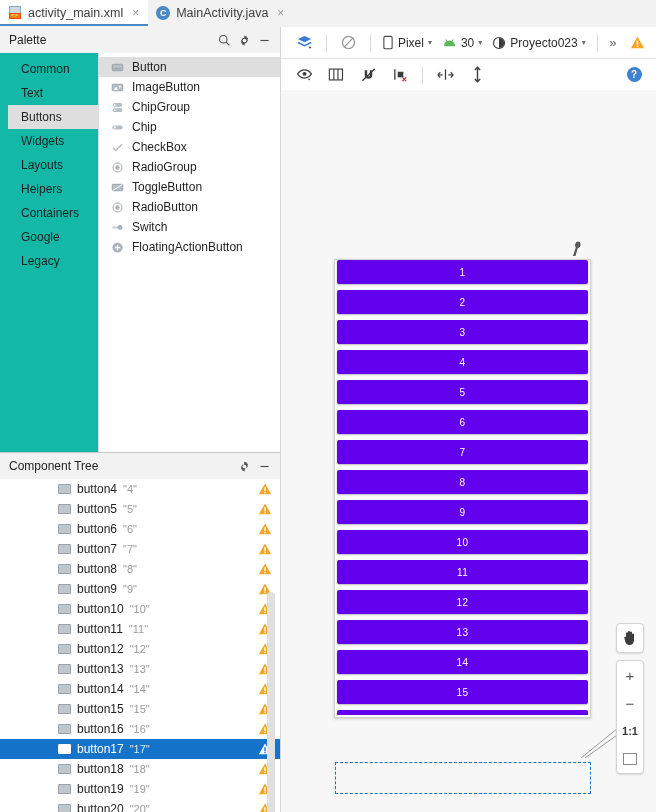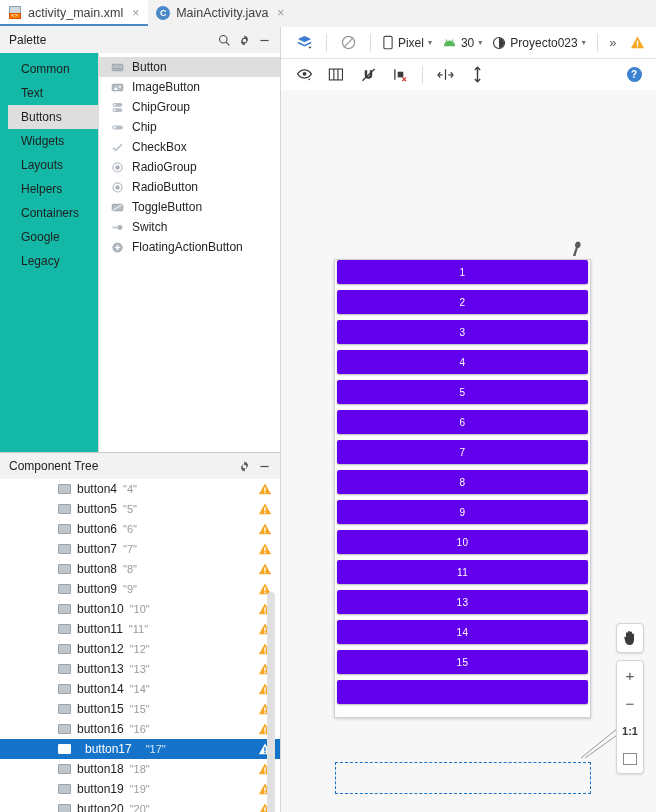--- a/index.html
+++ b/index.html
@@ -44,21 +44,21 @@
   .palItems{flex:1;padding-top:4px;background:#fff;}
   .palItem{height:20px;display:flex;align-items:center;gap:8px;padding-left:12px;font-size:12px;color:#1f1f1f;}
   .palItem.sel{background:#dedede;}
   .palItem .nm{line-height:1;}
   .pico{width:13px;height:13px;flex:none;display:block;}
 
   
   .treeWrap{position:absolute;left:0;top:425px;right:0;bottom:0;background:#fff;border-top:1px solid #c9c9c9;}
   .treeBody{position:absolute;left:0;top:26px;right:0;bottom:0;overflow:hidden;background:#fff;}
   .trow{height:20px;display:flex;align-items:center;padding-left:58px;padding-right:8px;font-size:12px;color:#1f1f1f;}
-  .trow.sel{background:#1573c9;color:#ffffff;gap:8px;}
+  .trow.sel{background:#1573c9;color:#ffffff;}
   .tico{width:13px;height:10px;background:#bfc6cc;border:1px solid #9aa3ab;border-radius:1px;box-sizing:border-box;margin-right:6px;flex:none;}
   .trow.sel .tico{background:#ffffff;border-color:#ffffff;}
   .tname{}
   .tval{margin-left:6px;color:#9a9a9a;font-size:11px;}
   .trow.sel .tval{color:#d7e8f7;}
   .twarn{margin-left:auto;width:14px;height:14px;flex:none;}
   .treeScroll{position:absolute;right:5px;top:113px;width:8px;height:252px;background:#e0e0e0;border-radius:4px;}
 
   
   .design{position:absolute;left:281px;top:27px;right:0;bottom:0;background:#fff;}
@@ -210,31 +210,31 @@
         </div>
         <div class="palItem">
           <svg class="pico" viewBox="0 0 16 16">
               <circle cx="8" cy="8" r="5.6" fill="none" stroke="#aab2ba" stroke-width="1.3"></circle>
               <circle cx="8" cy="8" r="2.7" fill="#aab2ba"></circle>
             </svg>
           <span class="nm">RadioGroup</span>
         </div>
         <div class="palItem">
           <svg class="pico" viewBox="0 0 16 16">
+              <rect x="1.5" y="4" width="13" height="8" rx="1" fill="#b6bec6" stroke="#939ba3"></rect>
+              <path d="M2 11.6L14 4.4" stroke="#fff" stroke-width="1.2"></path>
+            </svg>
+          <span class="nm">ToggleButton</span>
+        </div>
+        <div class="palItem">
+          <svg class="pico" viewBox="0 0 16 16">
               <circle cx="8" cy="8" r="5.6" fill="none" stroke="#aab2ba" stroke-width="1.3"></circle>
               <circle cx="8" cy="8" r="2.7" fill="#aab2ba"></circle>
             </svg>
           <span class="nm">RadioButton</span>
-        </div>
-        <div class="palItem">
-          <svg class="pico" viewBox="0 0 16 16">
-              <rect x="1.5" y="4" width="13" height="8" rx="1" fill="#b6bec6" stroke="#939ba3"></rect>
-              <path d="M2 11.6L14 4.4" stroke="#fff" stroke-width="1.2"></path>
-            </svg>
-          <span class="nm">ToggleButton</span>
         </div>
         <div class="palItem">
           <svg class="pico" viewBox="0 0 16 16">
               <rect x="1.5" y="6.8" width="12.5" height="2.4" rx="1.2" fill="#c8ced4"></rect>
               <circle cx="11" cy="8" r="3" fill="#aab2ba"></circle>
             </svg>
           <span class="nm">Switch</span>
         </div>
         <div class="palItem">
           <svg class="pico" viewBox="0 0 16 16">
@@ -562,20 +562,21 @@
             <div class="abtn" style="background: rgb(98, 0, 238);">2</div>
             <div class="abtn" style="background: rgb(98, 0, 238);">3</div>
             <div class="abtn" style="background: rgb(98, 0, 238);">4</div>
             <div class="abtn" style="background: rgb(98, 0, 238);">5</div>
             <div class="abtn" style="background: rgb(98, 0, 238);">6</div>
             <div class="abtn" style="background: rgb(98, 0, 238);">7</div>
             <div class="abtn" style="background: rgb(98, 0, 238);">8</div>
             <div class="abtn" style="background: rgb(98, 0, 238);">9</div>
             <div class="abtn" style="background: rgb(98, 0, 238);">10</div>
             <div class="abtn" style="background: rgb(98, 0, 238);">11</div>
+            <div class="abtn" style="background: rgb(98, 0, 238);">12</div>
             <div class="abtn" style="background: rgb(98, 0, 238);">13</div>
             <div class="abtn" style="background: rgb(98, 0, 238);">14</div>
             <div class="abtn" style="background: rgb(98, 0, 238);">15</div>
             <div class="abtn" style="background: rgb(98, 0, 238);"></div>
           </div>
         </div>
       </div>
 
       <div class="selrect"></div>
 

